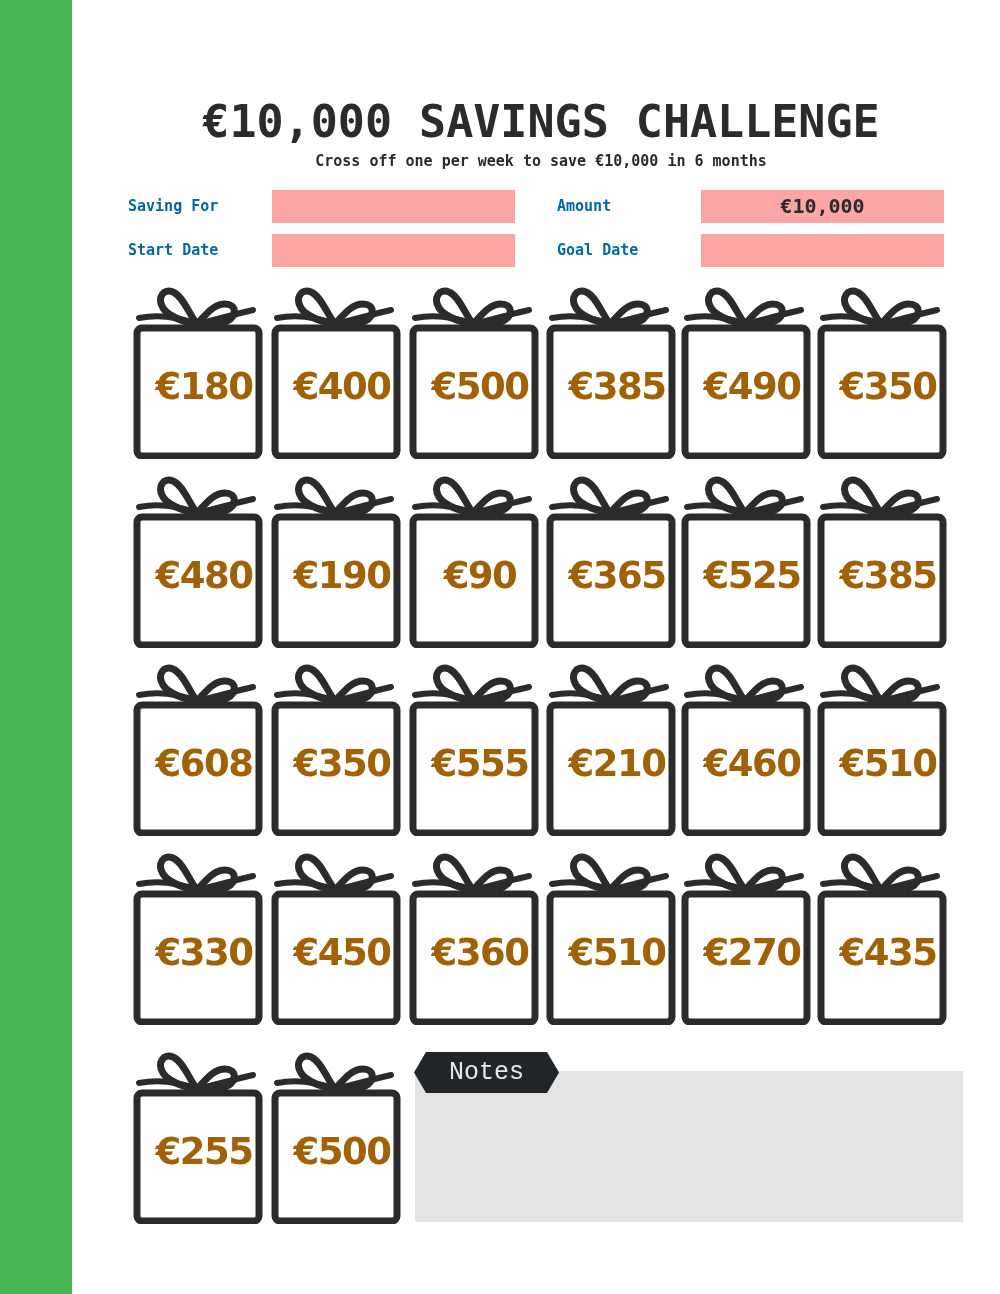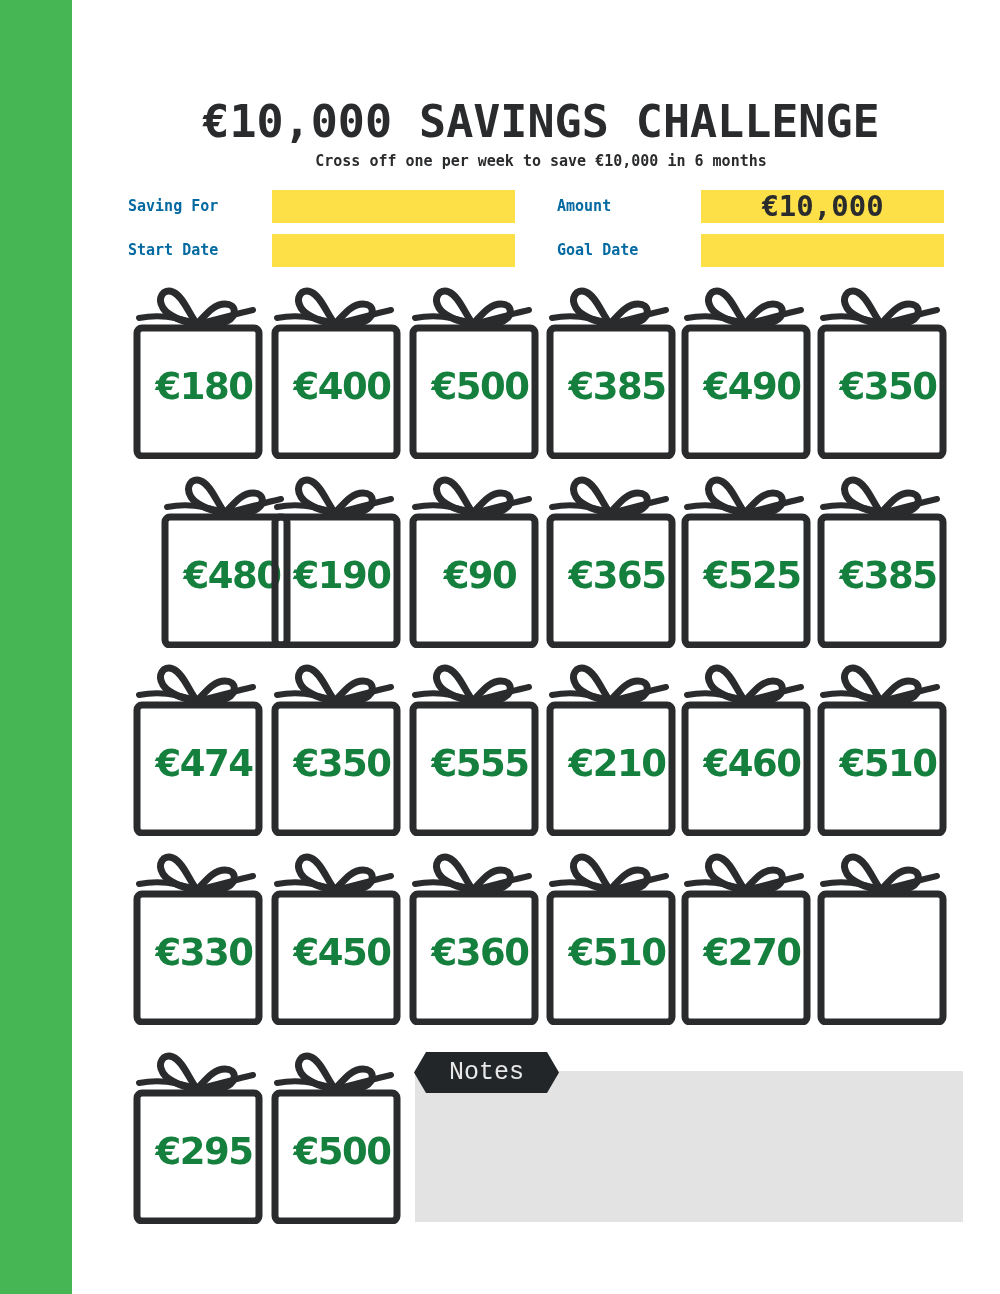--- a/index.html
+++ b/index.html
@@ -2,24 +2,24 @@
 <html><head>
 <meta charset="utf-8">
 <style>
   * { box-sizing: border-box; margin: 0; padding: 0; }
   html, body { width: 1000px; height: 1294px; background: #ffffff; overflow: hidden; }
   body { position: relative; font-family: "DejaVu Sans Mono", "Liberation Mono", monospace; color: #2a2b2d; }
   .green-bar { position: absolute; left: 0; top: 0; width: 72px; height: 1294px; background: #46b553; }
   .title { position: absolute; left: 72px; width: 938px; top: 94px; text-align: center; font-family: "DejaVu Sans Mono", monospace; font-weight: bold; font-size: 45px; letter-spacing: 0px; color: #2a2b2d; line-height: 56px; }
   .subtitle { position: absolute; left: 72px; width: 938px; top: 151px; text-align: center; font-family: "DejaVu Sans Mono", monospace; font-weight: bold; font-size: 15px; color: #2a2b2d; line-height: 20px; }
   .form-label { position: absolute; font-family: "DejaVu Sans Mono", monospace; font-weight: bold; font-size: 15px; color: #0369a1; line-height: 20px; }
-  .form-field { position: absolute; height: 33px; background: #fde047; border: none; font-family: "DejaVu Sans Mono", monospace; font-weight: bold; font-size: 29px; color: #2a2b2d; text-align: center; line-height: 33px; }
+  .form-field { position: absolute; height: 33px; background: #fca5a5; border: none; font-family: "DejaVu Sans Mono", monospace; font-weight: bold; font-size: 20px; color: #2a2b2d; text-align: center; line-height: 33px; }
   .gift { position: absolute; width: 130px; height: 175px; }
   .gift svg { position: absolute; left: 0; top: 0; }
-  .gift-value { position: absolute; left: 8px; width: 126px; top: 60px; height: 84px; display: flex; align-items: center; justify-content: center; font-family: "DejaVu Sans", "Liberation Sans", sans-serif; font-weight: bold; font-size: 37px; letter-spacing: -1.5px; color: #15803d; white-space: nowrap; }
+  .gift-value { position: absolute; left: 8px; width: 126px; top: 60px; height: 84px; display: flex; align-items: center; justify-content: center; font-family: "DejaVu Sans", "Liberation Sans", sans-serif; font-weight: bold; font-size: 37px; letter-spacing: -1.5px; color: #a16207; white-space: nowrap; }
   .notes-area { position: absolute; left: 415px; top: 1071px; width: 548px; height: 151px; background: #e3e3e3; border: none; resize: none; }
   .notes-tag { position: absolute; left: 414px; top: 1052px; width: 145px; height: 41px; }
   .notes-tag svg { position: absolute; left: 0; top: 0; }
   .notes-label { position: absolute; left: 0; top: 0; width: 145px; height: 41px; display: flex; align-items: center; justify-content: center; font-family: Liberation Mono, monospace; font-size: 25px; color: #e8e8e8; }
 </style>
 </head>
 <body>
 
 <div class="green-bar"></div>
 
@@ -122,21 +122,21 @@
         <path d="M64 40 C 72 32, 80 20, 92 20 C 104 20, 104 32, 94 37 C 86 41, 74 41, 64 40 Z" stroke-width="7"></path>
 
         <path d="M64 40 C 48 34, 26 30, 6 34" stroke-width="6"></path>
         <path d="M64 40 C 82 36, 102 30, 120 26" stroke-width="6"></path>
 
         <rect x="4" y="44" width="122" height="128" rx="5" ry="5" stroke-width="7"></rect>
       </g>
     </svg>
     <div class="gift-value">€350</div>
   </div>
-    <div class="gift" style="left: 133px; top: 473px; margin-left: 28px;">
+    <div class="gift" style="left: 133px; top: 473px;">
     <svg width="130" height="175" viewBox="0 0 130 175">
       <g fill="none" stroke="#2a2b2d" stroke-linecap="round" stroke-linejoin="round">
 
         <path d="M64 40 C 56 30, 50 12, 40 8 C 30 4, 24 14, 30 24 C 36 33, 52 38, 64 40 Z" stroke-width="7"></path>
         <path d="M64 40 C 72 32, 80 20, 92 20 C 104 20, 104 32, 94 37 C 86 41, 74 41, 64 40 Z" stroke-width="7"></path>
 
         <path d="M64 40 C 48 34, 26 30, 6 34" stroke-width="6"></path>
         <path d="M64 40 C 82 36, 102 30, 120 26" stroke-width="6"></path>
 
         <rect x="4" y="44" width="122" height="128" rx="5" ry="5" stroke-width="7"></rect>
@@ -225,21 +225,21 @@
 
         <path d="M64 40 C 56 30, 50 12, 40 8 C 30 4, 24 14, 30 24 C 36 33, 52 38, 64 40 Z" stroke-width="7"></path>
         <path d="M64 40 C 72 32, 80 20, 92 20 C 104 20, 104 32, 94 37 C 86 41, 74 41, 64 40 Z" stroke-width="7"></path>
 
         <path d="M64 40 C 48 34, 26 30, 6 34" stroke-width="6"></path>
         <path d="M64 40 C 82 36, 102 30, 120 26" stroke-width="6"></path>
 
         <rect x="4" y="44" width="122" height="128" rx="5" ry="5" stroke-width="7"></rect>
       </g>
     </svg>
-    <div class="gift-value">€474</div>
+    <div class="gift-value">€608</div>
   </div>
     <div class="gift" style="left: 271px; top: 661px;">
     <svg width="130" height="175" viewBox="0 0 130 175">
       <g fill="none" stroke="#2a2b2d" stroke-linecap="round" stroke-linejoin="round">
 
         <path d="M64 40 C 56 30, 50 12, 40 8 C 30 4, 24 14, 30 24 C 36 33, 52 38, 64 40 Z" stroke-width="7"></path>
         <path d="M64 40 C 72 32, 80 20, 92 20 C 104 20, 104 32, 94 37 C 86 41, 74 41, 64 40 Z" stroke-width="7"></path>
 
         <path d="M64 40 C 48 34, 26 30, 6 34" stroke-width="6"></path>
         <path d="M64 40 C 82 36, 102 30, 120 26" stroke-width="6"></path>
@@ -390,35 +390,36 @@
 
         <path d="M64 40 C 56 30, 50 12, 40 8 C 30 4, 24 14, 30 24 C 36 33, 52 38, 64 40 Z" stroke-width="7"></path>
         <path d="M64 40 C 72 32, 80 20, 92 20 C 104 20, 104 32, 94 37 C 86 41, 74 41, 64 40 Z" stroke-width="7"></path>
 
         <path d="M64 40 C 48 34, 26 30, 6 34" stroke-width="6"></path>
         <path d="M64 40 C 82 36, 102 30, 120 26" stroke-width="6"></path>
 
         <rect x="4" y="44" width="122" height="128" rx="5" ry="5" stroke-width="7"></rect>
       </g>
     </svg>
+    <div class="gift-value">€435</div>
   </div>
     <div class="gift" style="left: 133px; top: 1049px;">
     <svg width="130" height="175" viewBox="0 0 130 175">
       <g fill="none" stroke="#2a2b2d" stroke-linecap="round" stroke-linejoin="round">
 
         <path d="M64 40 C 56 30, 50 12, 40 8 C 30 4, 24 14, 30 24 C 36 33, 52 38, 64 40 Z" stroke-width="7"></path>
         <path d="M64 40 C 72 32, 80 20, 92 20 C 104 20, 104 32, 94 37 C 86 41, 74 41, 64 40 Z" stroke-width="7"></path>
 
         <path d="M64 40 C 48 34, 26 30, 6 34" stroke-width="6"></path>
         <path d="M64 40 C 82 36, 102 30, 120 26" stroke-width="6"></path>
 
         <rect x="4" y="44" width="122" height="128" rx="5" ry="5" stroke-width="7"></rect>
       </g>
     </svg>
-    <div class="gift-value">€295</div>
+    <div class="gift-value">€255</div>
   </div>
     <div class="gift" style="left: 271px; top: 1049px;">
     <svg width="130" height="175" viewBox="0 0 130 175">
       <g fill="none" stroke="#2a2b2d" stroke-linecap="round" stroke-linejoin="round">
 
         <path d="M64 40 C 56 30, 50 12, 40 8 C 30 4, 24 14, 30 24 C 36 33, 52 38, 64 40 Z" stroke-width="7"></path>
         <path d="M64 40 C 72 32, 80 20, 92 20 C 104 20, 104 32, 94 37 C 86 41, 74 41, 64 40 Z" stroke-width="7"></path>
 
         <path d="M64 40 C 48 34, 26 30, 6 34" stroke-width="6"></path>
         <path d="M64 40 C 82 36, 102 30, 120 26" stroke-width="6"></path>

